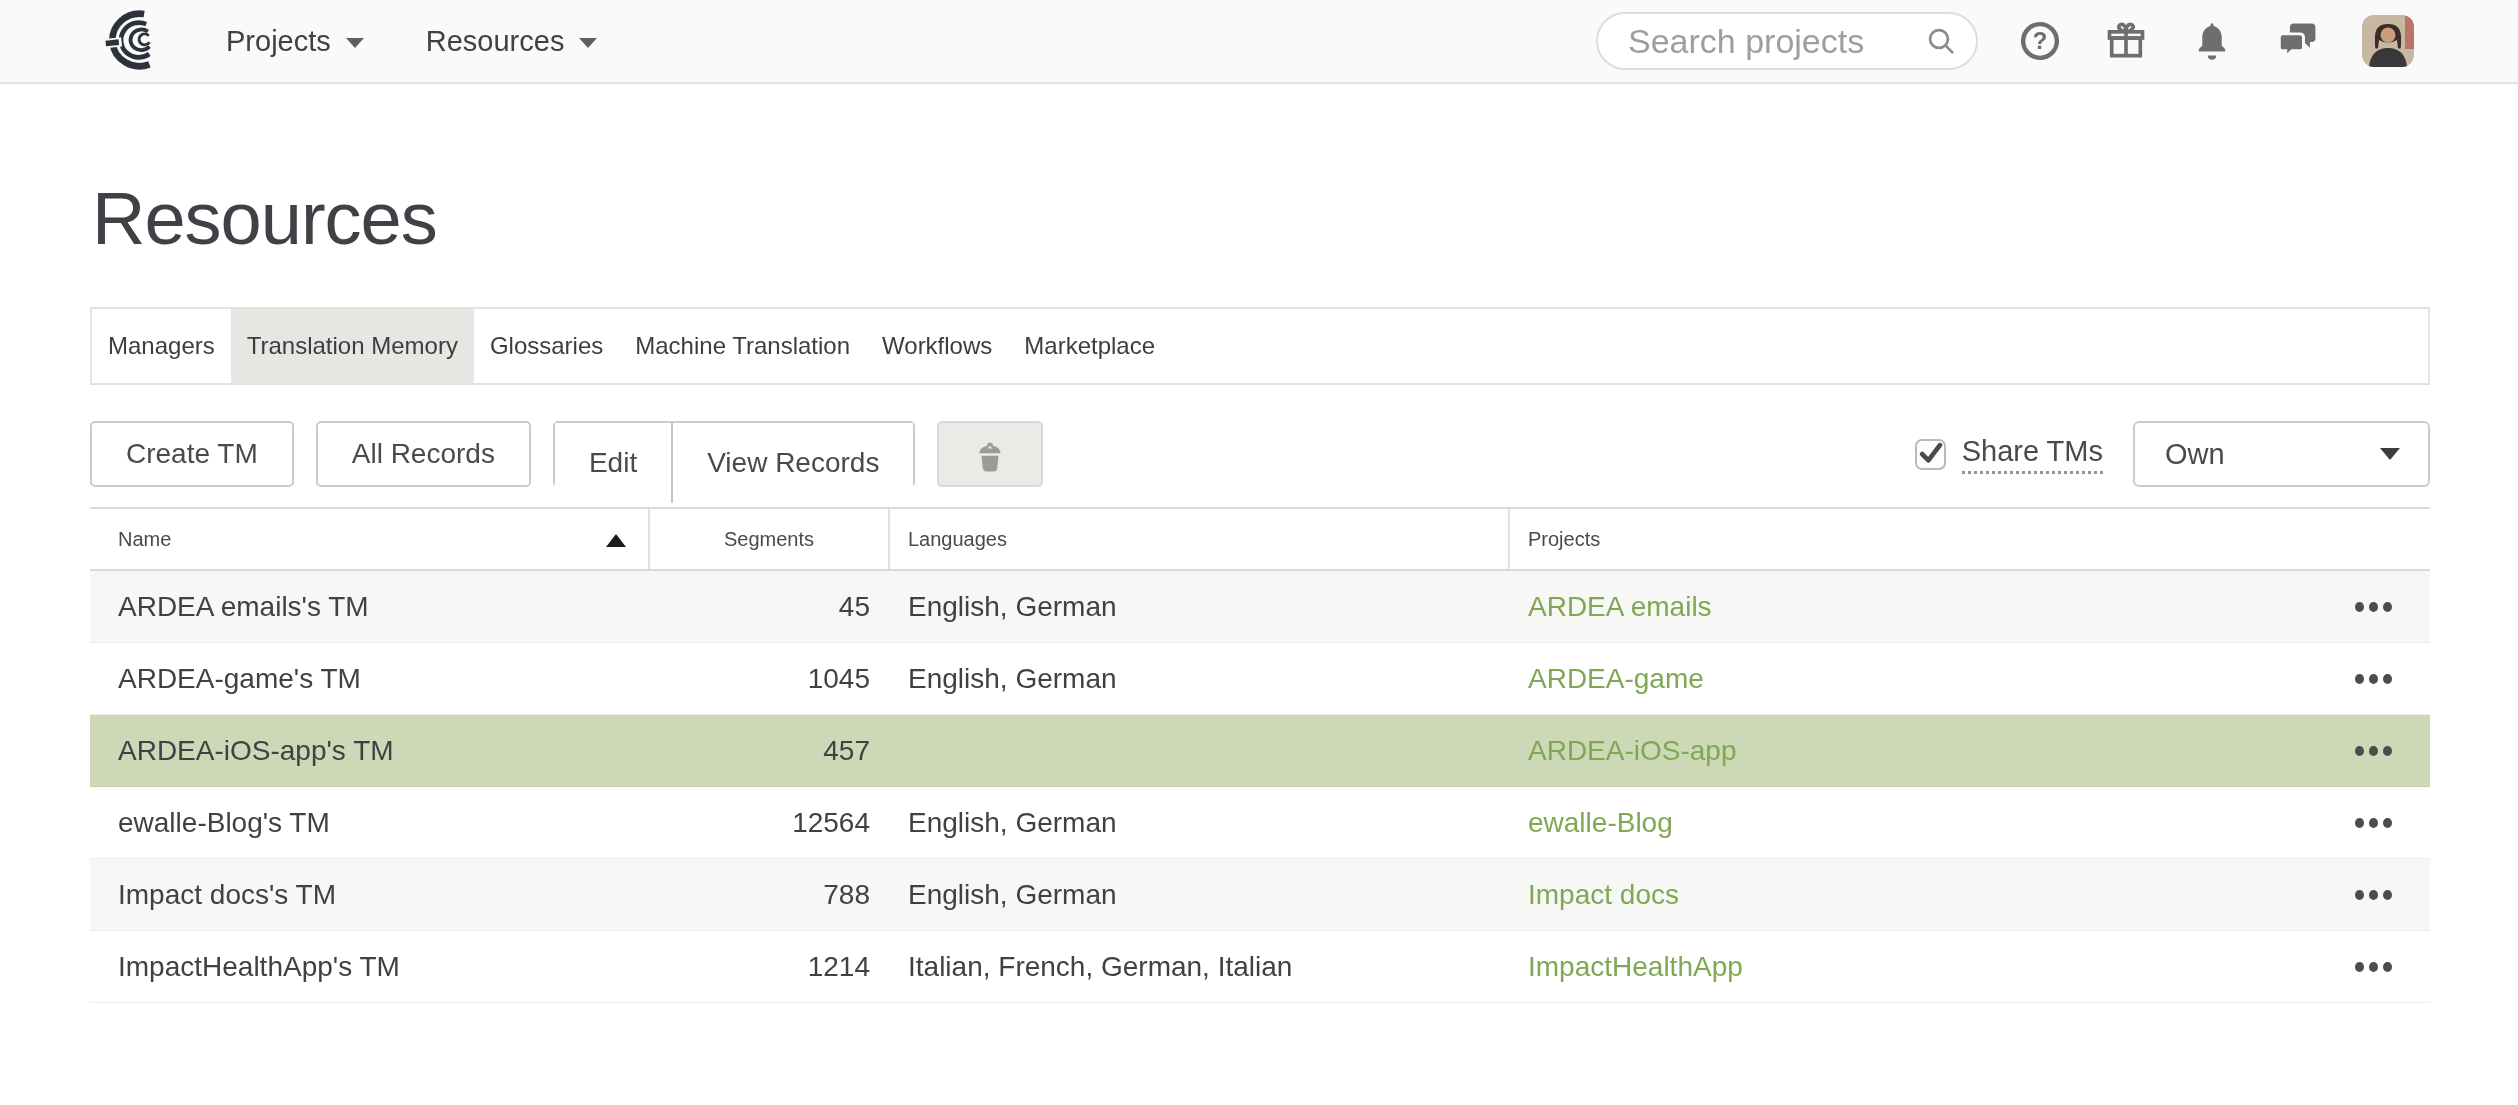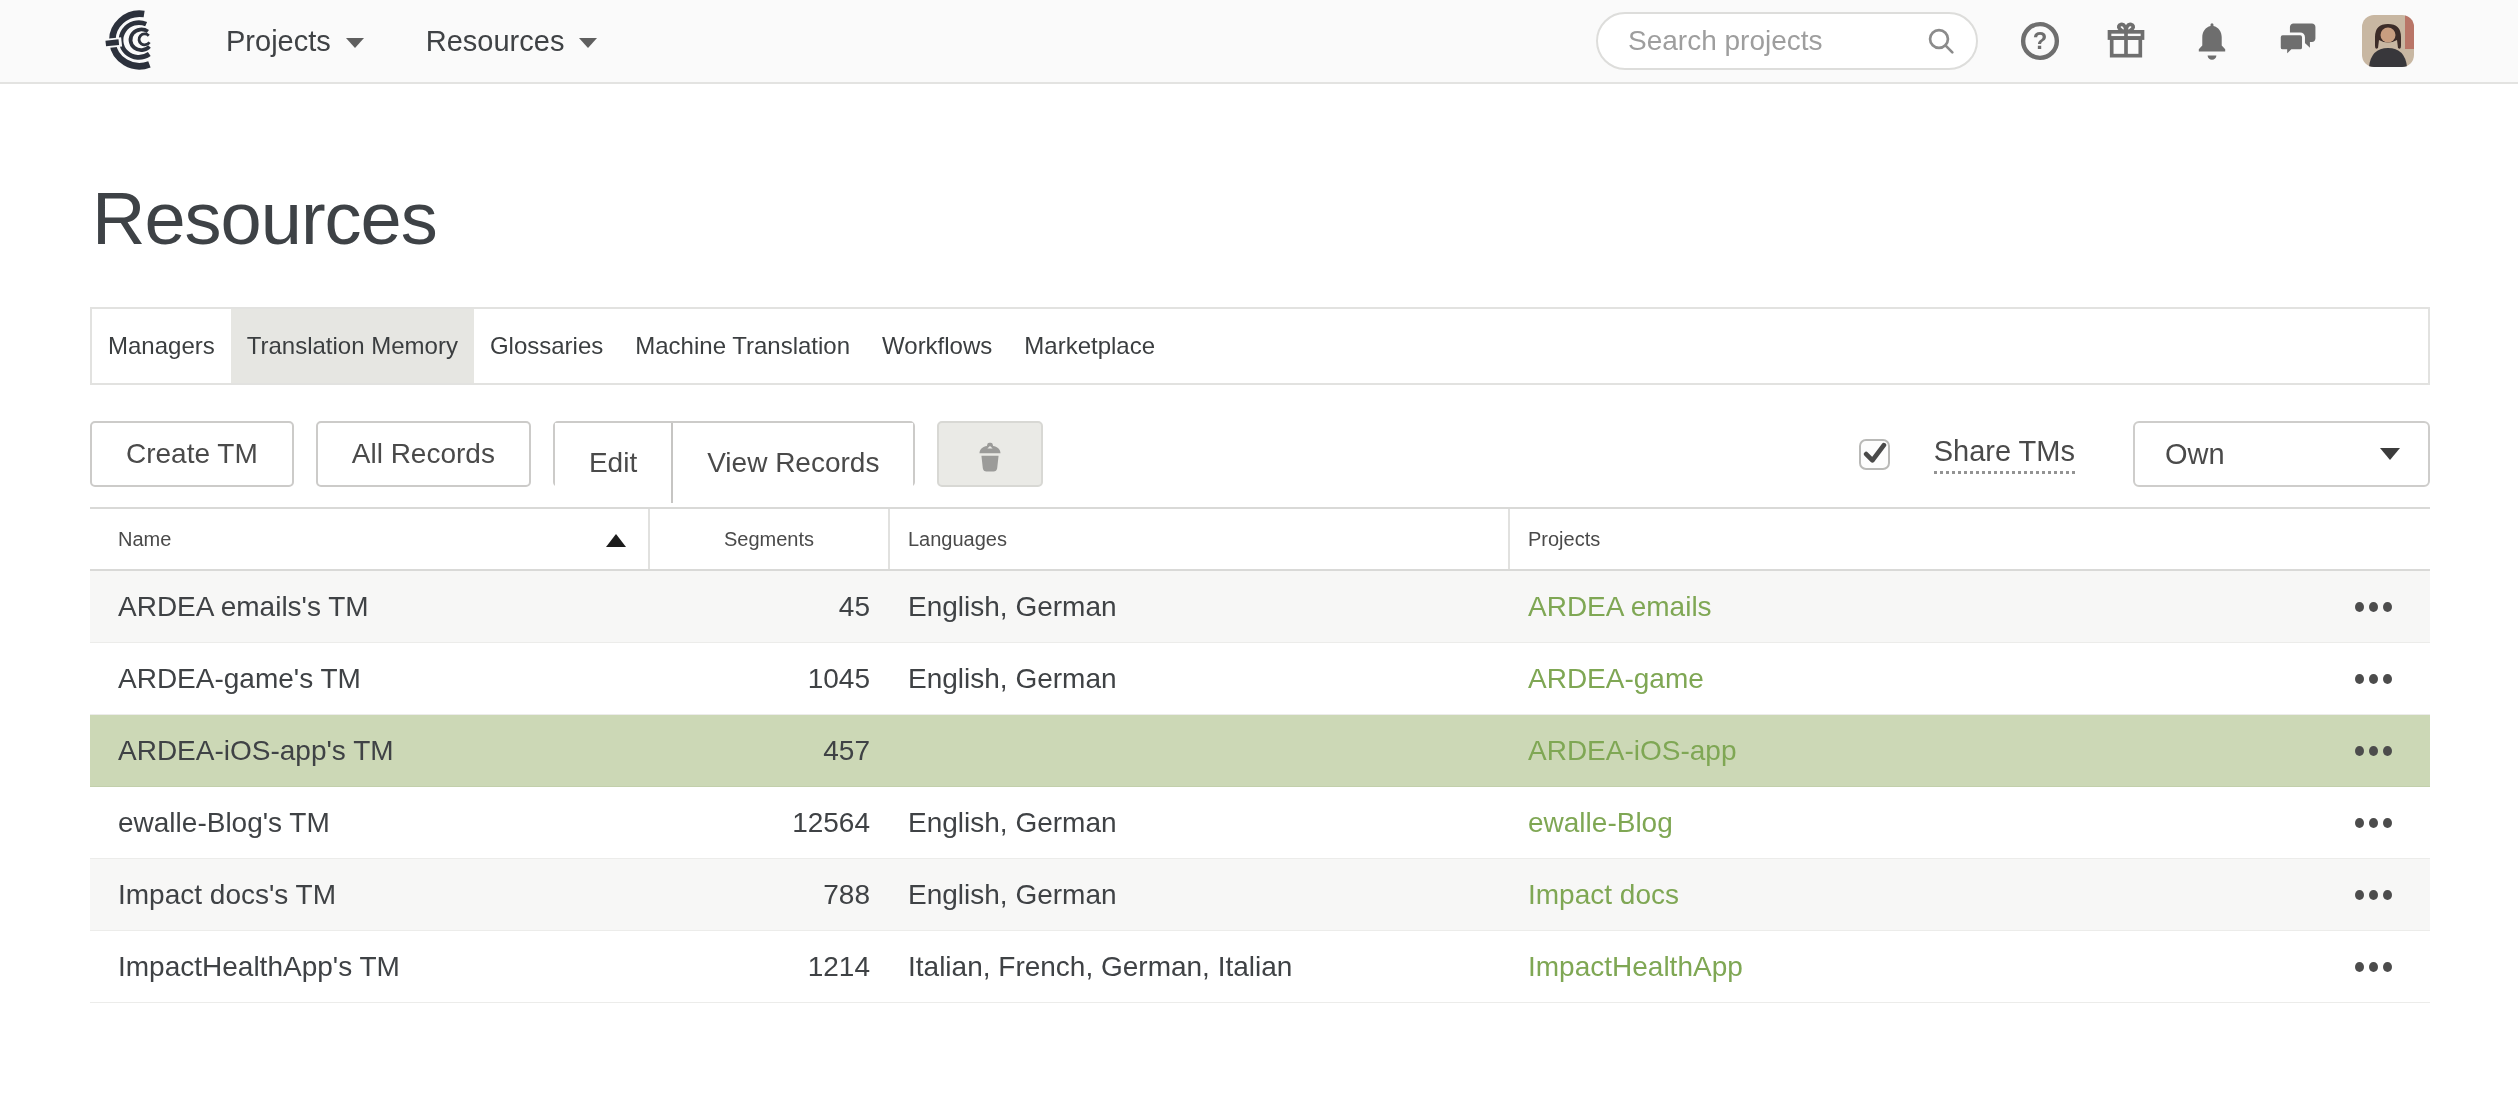--- a/index.html
+++ b/index.html
@@ -10,21 +10,21 @@
   .topnav { height:84px; background:#fafafa; border-bottom:2px solid #e3e3e1;
     display:flex; align-items:center; padding:0 104px 0 100px; }
   .logo { width:60px; height:62px; flex:0 0 auto; cursor:pointer; }
   .nav-menus { display:flex; margin-left:66px; gap:62px; }
   .nav-menu { font-size:29px; color:#3f4245; display:flex; align-items:center; gap:15px; cursor:pointer; }
   .caret-down { width:0; height:0; border-left:9px solid transparent; border-right:9px solid transparent;
     border-top:10px solid #5f5f5f; margin-top:4px; }
   .nav-spacer { flex:1; }
   .search-pill { width:382px; height:58px; border:2px solid #dddddb; border-radius:30px; background:#fff;
     display:flex; align-items:center; padding:0 18px 0 30px; margin-right:40px; }
-  .search-pill input { flex:1; border:none; outline:none; background:transparent; font-size:28px;
+  .search-pill input { flex:1; border:none; outline:none; background:transparent; font-size:34px;
     font-family:inherit; color:#4a4a4a; min-width:0; }
   .search-pill input::placeholder { color:#9e9e9e; }
   .nav-icons { display:flex; align-items:center; gap:42px; }
   .nav-icon { width:44px; height:44px; color:#6e6e6e; cursor:pointer; display:flex; align-items:center; justify-content:center; }
   .nav-icon svg { width:44px; height:44px; }
   .avatar { width:52px; height:52px; border-radius:12px; overflow:hidden; cursor:pointer; flex:0 0 auto; }
 
   
   .content { padding:0 88px 0 90px; }
   h1.page-title { font-size:74px; font-weight:400; color:#3e4246; margin:92px 0 46px 2px; letter-spacing:-1px; }
@@ -39,21 +39,21 @@
     color:#4a4a4a; display:flex; align-items:center; justify-content:center; padding:0 34px;
     cursor:pointer; white-space:nowrap; font-family:inherit; }
   .mr { margin-right:22px; }
   .btn-group { display:flex; border:2px solid #cccbc9; border-radius:5px; background:#fff; height:66px; margin-right:22px; }
   .btn-group .btn { border:none; height:80px; border-radius:0; }
   .btn-group .btn + .btn { border-left:2px solid #c6c5c3; }
   .trash-btn { width:106px; height:66px; background:#eaeae6; border:2px solid #d8d8d4; border-radius:5px;
     display:flex; align-items:center; justify-content:center; color:#9b9b99; cursor:pointer; }
   .trash-btn svg { width:42px; height:42px; }
 
-  .share-group { margin-left:auto; display:flex; align-items:center;gap:28px; }
+  .share-group { margin-left:auto; display:flex; align-items:center; }
   .checkbox { width:31px; height:31px; border:2px solid #b9b9b7; border-radius:7px; background:#fdfdfd;
     display:flex; align-items:center; justify-content:center; cursor:pointer; }
   .checkbox svg { width:25px; height:25px; color:#4a4a4a; margin-top:-4px; }
   .share-label { margin-left:16px; font-size:29px; color:#4a4a4a; border-bottom:3px dotted #939393;
     padding-bottom:3px; cursor:pointer; }
   .scope-select { margin-left:30px; width:297px; height:66px; border:2px solid #cecdcb; border-radius:6px;
     background:#fff; display:flex; align-items:center; justify-content:space-between;
     padding:0 28px 0 30px; font-size:29px; color:#4a4a4a; cursor:pointer; }
   .select-caret { width:0; height:0; border-left:10px solid transparent; border-right:10px solid transparent;
     border-top:12px solid #3c3c3c; }

